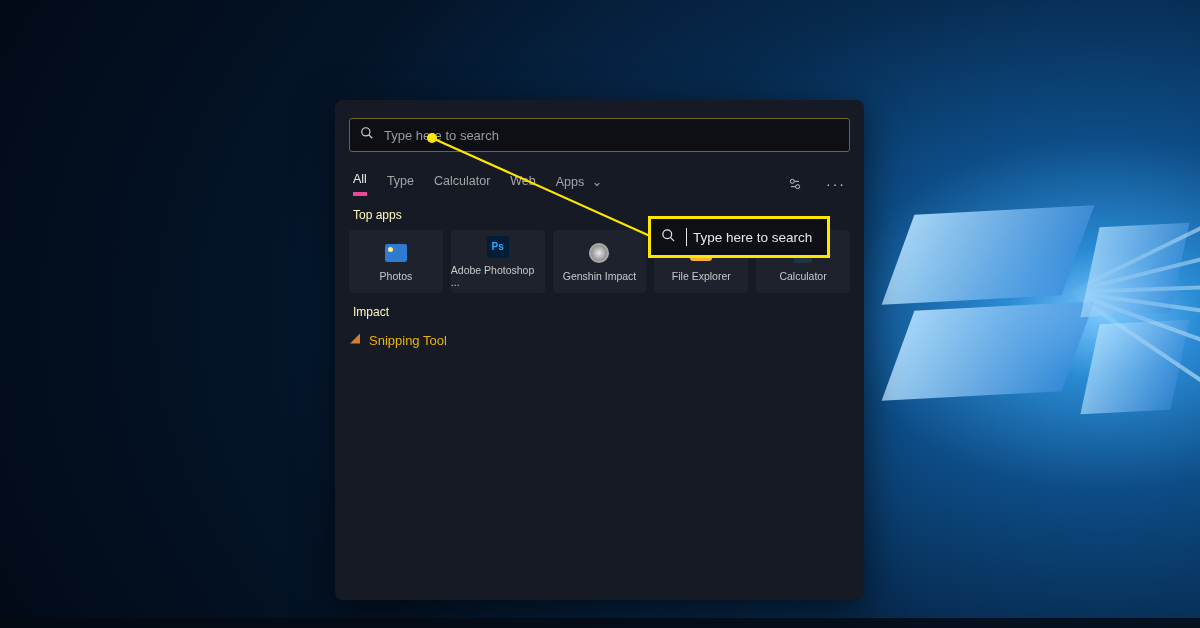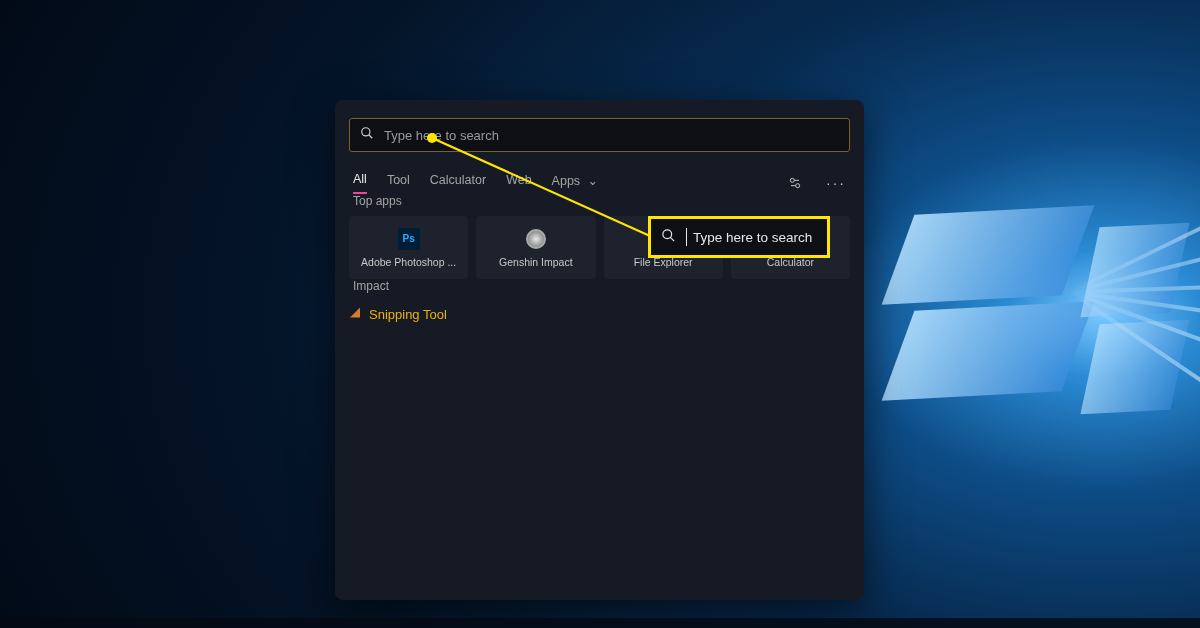--- a/index.html
+++ b/index.html
@@ -36,27 +36,27 @@
   }
   .search-bar svg { width:14px; height:14px; stroke:#cfcfcf; fill:none; stroke-width:2;}
   .search-bar input {
     flex:1; background: transparent; border:none; outline:none; color:#e7e7e7;
     font-size:13px; margin-left:10px;
   }
   .search-bar input::placeholder{ color:#9a9a9a; }
 
   .tabs { display:flex; align-items:center; gap:20px; margin:20px 18px 0; font-size:12.5px; color:#a5a5a5;}
   .tab { padding-bottom:6px; cursor:pointer; }
-  .tab.active { color:#e9e9e9; border-bottom:2px solid #ec4899; }
+  .tab.active { color:#e9e9e9; border-bottom:4px solid #ec4899; }
   .tabs .spacer{flex:1;}
   .icon-btn { width:22px; height:22px; display:flex; align-items:center; justify-content:center; cursor:pointer; color:#c7c7c7;}
   .icon-btn svg{ width:16px; height:16px; stroke:#c7c7c7; fill:none; stroke-width:1.5;}
   .dots { letter-spacing:2px; font-size:14px; color:#c7c7c7; cursor:pointer;}
 
-  .section-label{ margin:0 18px 8px; font-size:12px; color:#a3a3a3;}
+  .section-label{ margin:12px 18px 8px; font-size:12px; color:#fef9c3;}
   .app-grid{ display:flex; gap:8px; margin:0 14px;}
   .app-card{
     flex:1; height:63px; background:#1e222d; border-radius:4px;
     display:flex; flex-direction:column; align-items:center; justify-content:center; gap:6px;
     font-size:10.5px; color:#c9c9c9; cursor:pointer;
   }
   .app-card .ic{ width:22px; height:22px; display:flex; align-items:center; justify-content:center;}
   .ic-photos{ background:#2f7bd1; width:22px; height:18px; border-radius:2px; position:relative;}
   .ic-photos::after{content:""; position:absolute; left:3px; top:3px; width:5px; height:5px; background:#fff176; border-radius:50%;}
   .ic-ps{ width:22px; height:22px; background:#001e36; color:#31a8ff; font-weight:700; font-size:10px; display:flex; align-items:center; justify-content:center; border-radius:3px;}
@@ -109,40 +109,46 @@
       <svg viewBox="0 0 24 24">
           <circle cx="10" cy="10" r="7"></circle>
           <line x1="15" y1="15" x2="21" y2="21"></line>
         </svg>
     </span>
     <input type="text" placeholder="Type here to search" style="">
   </div>
 
   <div class="tabs">
     <span class="tab active">All</span>
-    <span class="tab">Tool</span>
+    <span class="tab">Type</span>
     <span class="tab">Calculator</span>
     <span class="tab">Web</span>
     <span class="tab">
       <span>Apps</span>
       <span style="margin-left:4px;">⌄</span>
     </span>
     <span class="spacer"></span>
     <span class="icon-btn">
       <svg viewBox="0 0 24 24">
           <circle cx="8" cy="8" r="3"></circle>
           <circle cx="16" cy="16" r="3"></circle>
           <path d="M11 8h7M6 16h7"></path>
         </svg>
     </span>
     <span class="dots">···</span>
   </div>
 
   <div class="section-label">Top apps</div>
   <div class="app-grid">
+    <div class="app-card">
+      <span class="ic">
+          <span class="ic-photos"></span>
+        </span>
+      <span>Photos</span>
+    </div>
     <div class="app-card">
       <span class="ic">
           <span class="ic-ps">Ps</span>
         </span>
       <span>Adobe Photoshop ...</span>
     </div>
     <div class="app-card">
       <span class="ic">
           <span class="ic-genshin"></span>
         </span>

